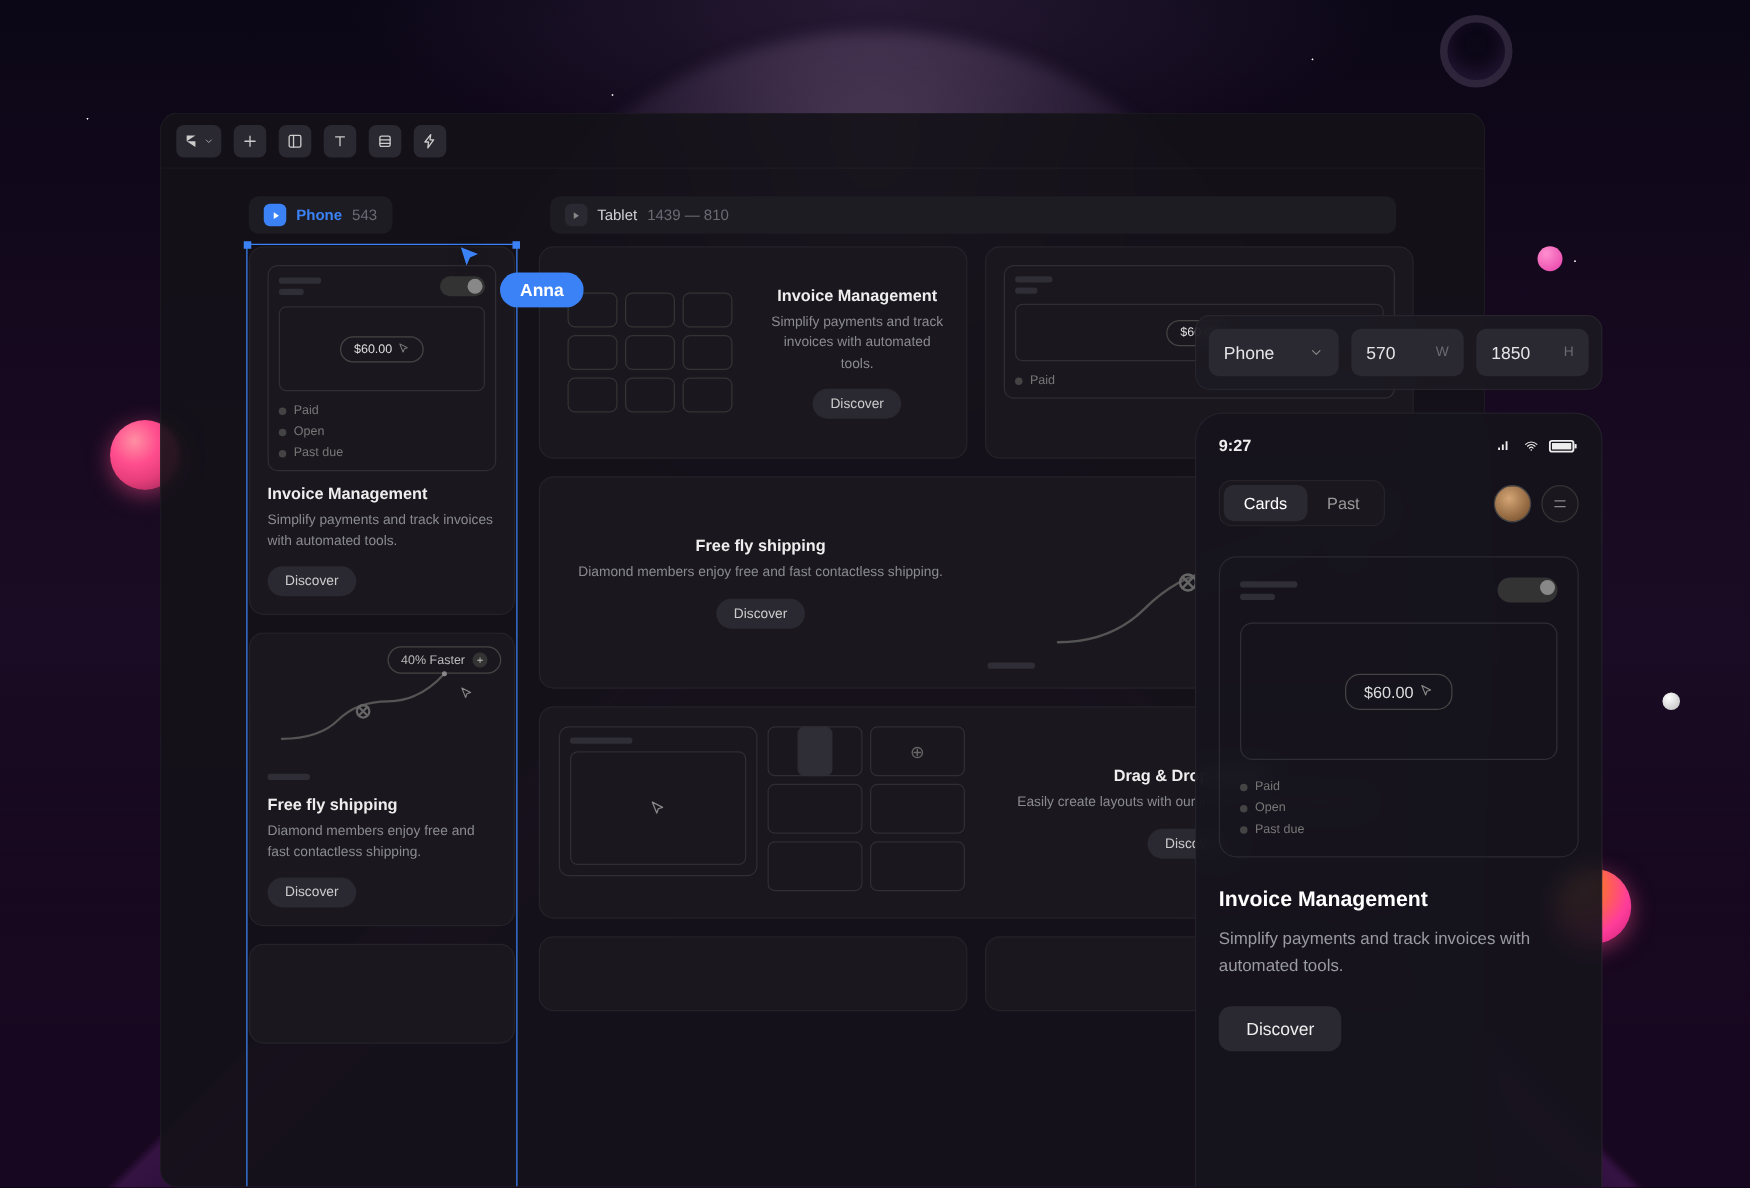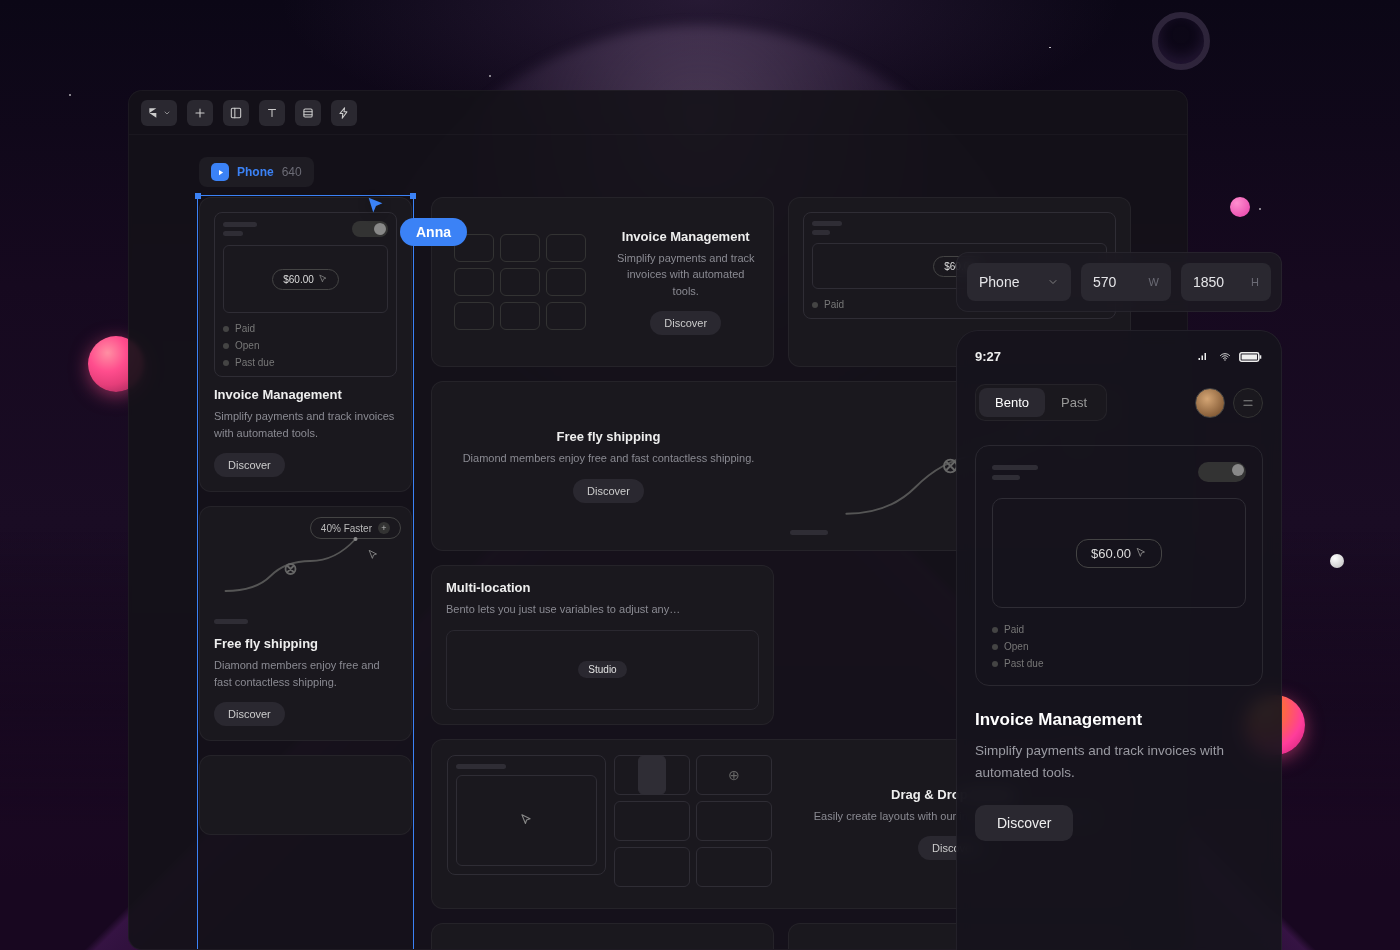--- a/index.html
+++ b/index.html
@@ -255,23 +255,32 @@
   </div>
 
   <div class="bpbar">
     <div class="bp-chip active">
       <span class="play-ic">
           <svg viewBox="0 0 24 24" width="9" height="9">
             <path d="M8 5l11 7-11 7z" fill="#fff" stroke="none"></path>
           </svg>
         </span>
       <span class="nm">Phone</span>
-      <span class="dims">640</span>
+      <span class="dims">543</span>
     </div>
     <div class="bp-spacer"></div>
+    <div class="bp-chip bp-long">
+      <span class="play-ic">
+          <svg viewBox="0 0 24 24" width="9" height="9">
+            <path d="M8 5l11 7-11 7z" fill="#888" stroke="none"></path>
+          </svg>
+        </span>
+      <span class="nm">Tablet</span>
+      <span class="dims">1439 — 810</span>
+    </div>
   </div>
 
   <div class="canvas">
     <div class="sel-box">
       <div class="h tl"></div>
         <div class="h tr"></div>
     </div>
 
     <div class="col phone">
       <div class="card">
@@ -391,27 +400,20 @@
                 <path d="M104 61l8 8M112 61l-8 8" stroke="#666"></path>
               <circle cx="180" cy="32" r="2" fill="#ccc" stroke="none"></circle>
             </svg>
             <svg viewBox="0 0 24 24" width="12" height="12" style="position:absolute;top:40px;right:30px">
                 <path d="M5 3l14 7-6 2-2 6z"></path>
               </svg>
             <div class="bar" style="width:38px;position:absolute;bottom:0;left:0"></div>
           </div>
         </div>
 
-        <div class="card">
-          <h3>Multi-location</h3>
-          <p>Bento lets you just use variables to adjust any…</p>
-          <div style="height:80px;border:1px solid #2a2830;border-radius:8px;display:flex;align-items:center;justify-content:center">
-            <span style="padding:3px 10px;border-radius:10px;background:#2a2830;font-size:10px">Studio</span>
-          </div>
-        </div>
 
         <div class="card side wide">
           <div class="illus drag-illus">
             <div class="left-panel">
               <div class="bar" style="width:50px"></div>
               <div style="flex:1;border:1px solid #2f2d35;border-radius:6px;display:flex;align-items:center;justify-content:center">
                 <svg viewBox="0 0 24 24" width="14" height="14">
                     <path d="M5 3l14 7-6 2-2 6z"></path>
                   </svg>
               </div>
@@ -481,21 +483,21 @@
           </svg>
         <svg viewBox="0 0 28 14" width="24" height="12">
             <rect x="1" y="2" width="22" height="10" rx="2" stroke="#eee"></rect>
             <rect x="3" y="4" width="18" height="6" fill="#eee" stroke="none"></rect>
             <rect x="24" y="5" width="2" height="4" fill="#eee" stroke="none"></rect>
           </svg>
       </span>
     </div>
     <div class="tabs-row">
       <div class="seg">
-        <div class="tab active">Bento</div>
+        <div class="tab active">Cards</div>
         <div class="tab">Past</div>
       </div>
       <div class="prof">
         <div class="avatar"></div>
         <div class="menu-ic">
           <svg viewBox="0 0 24 24" width="14" height="14">
               <path d="M5 8h14M5 16h14"></path>
             </svg>
         </div>
       </div>

